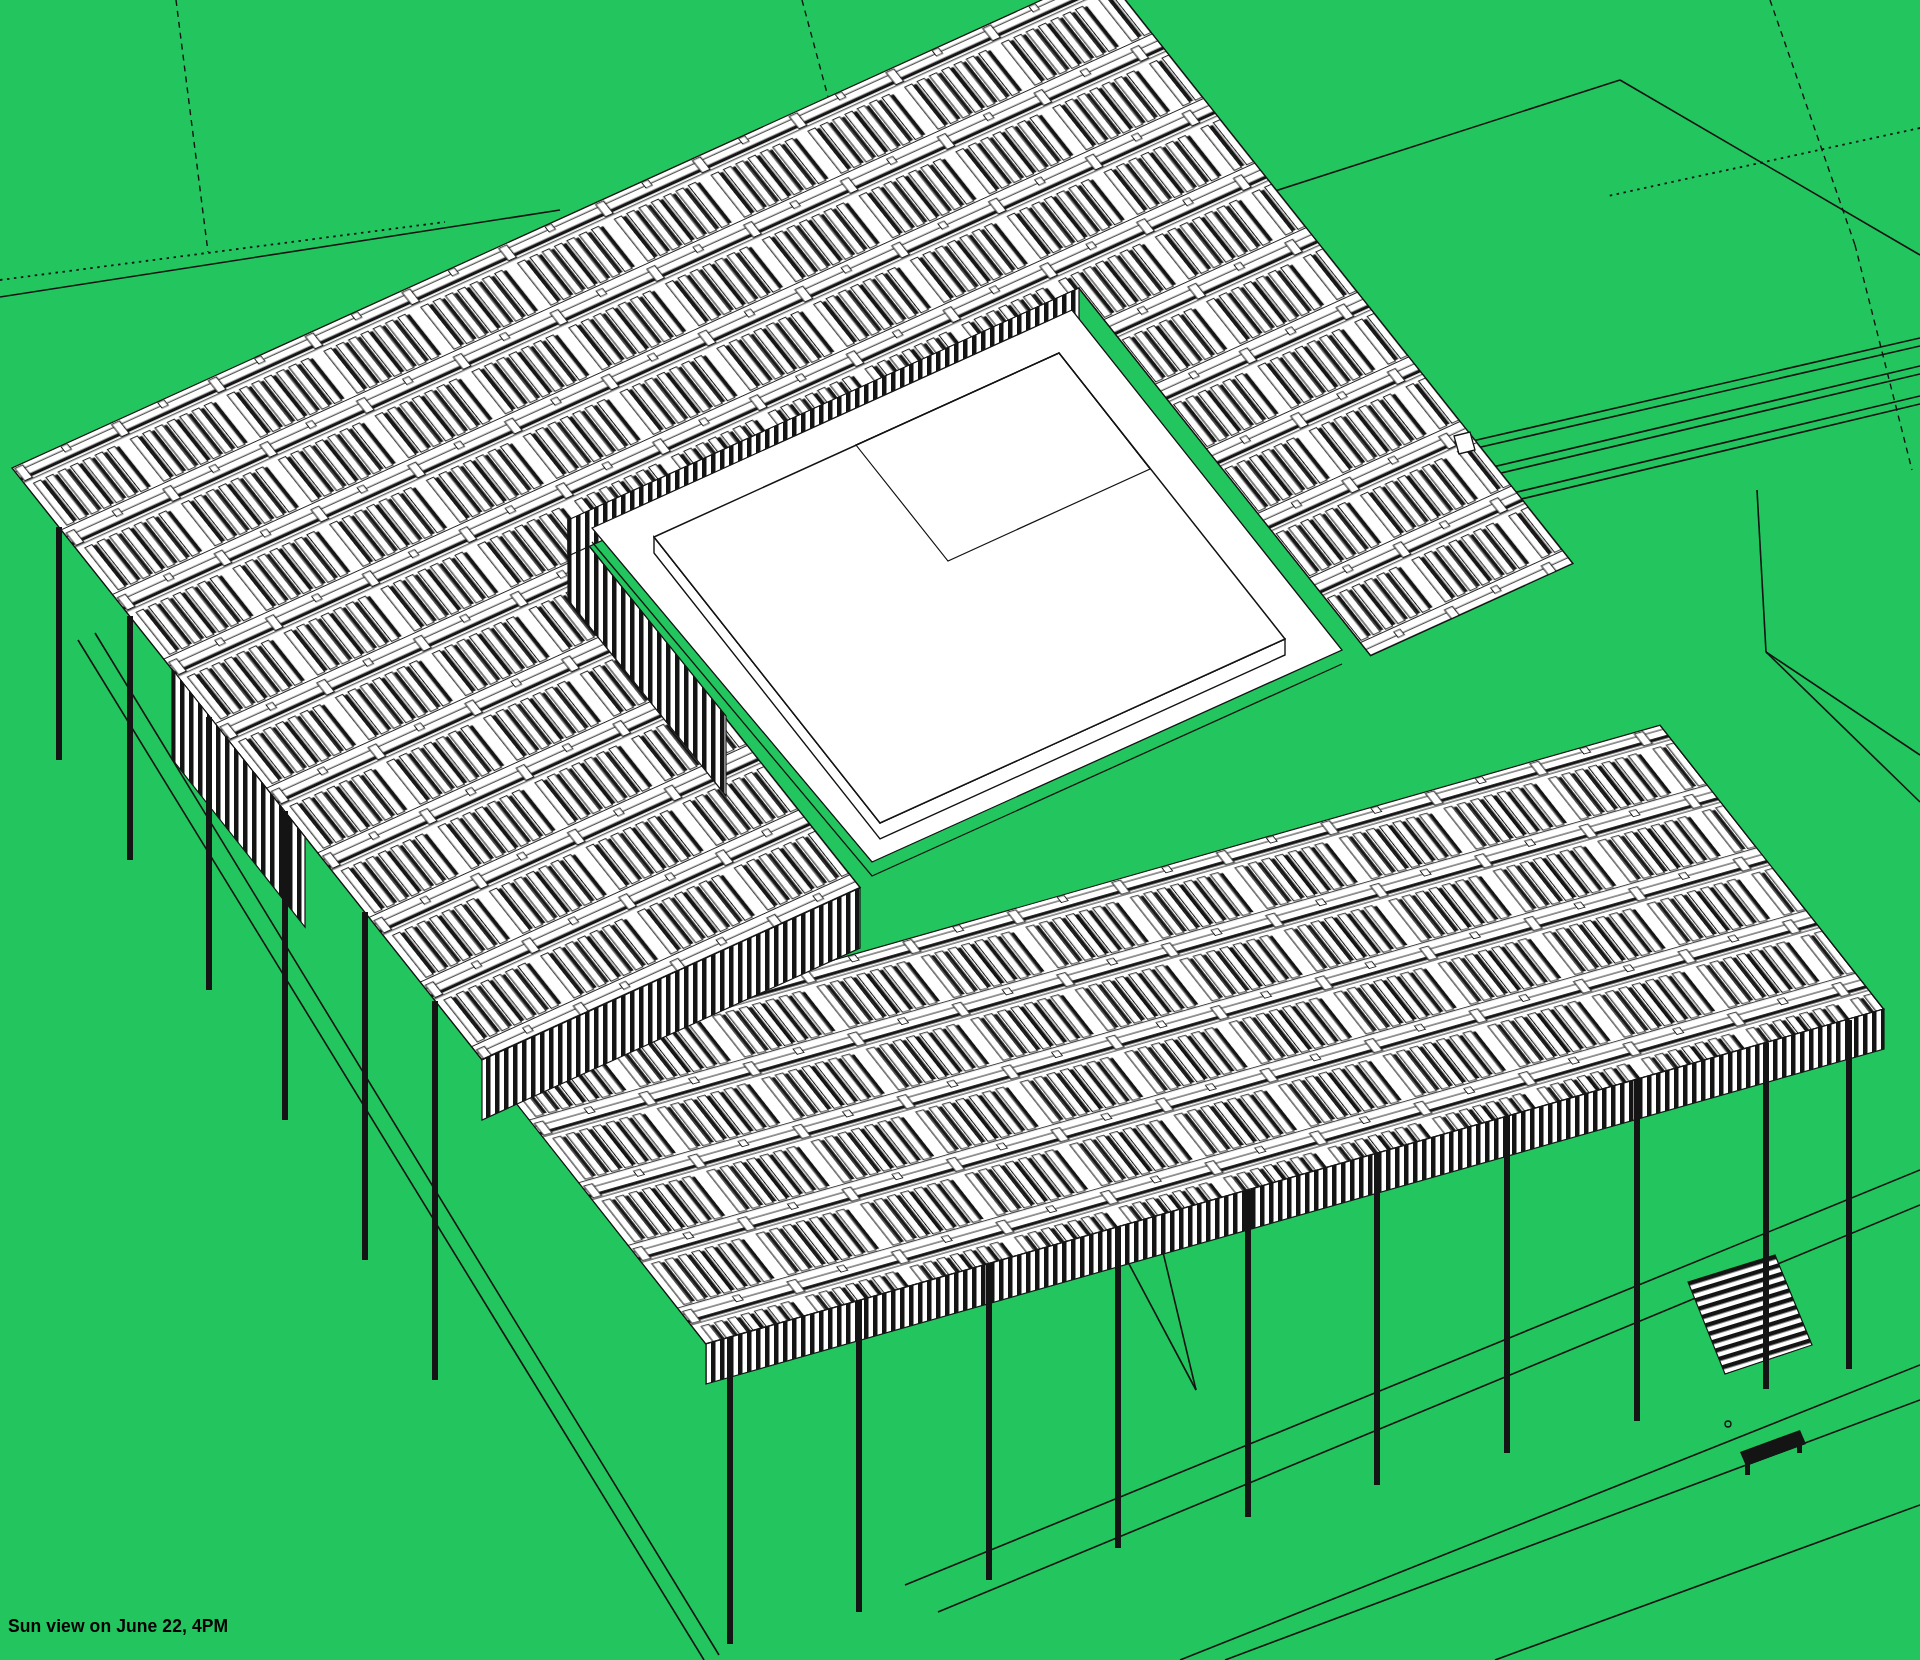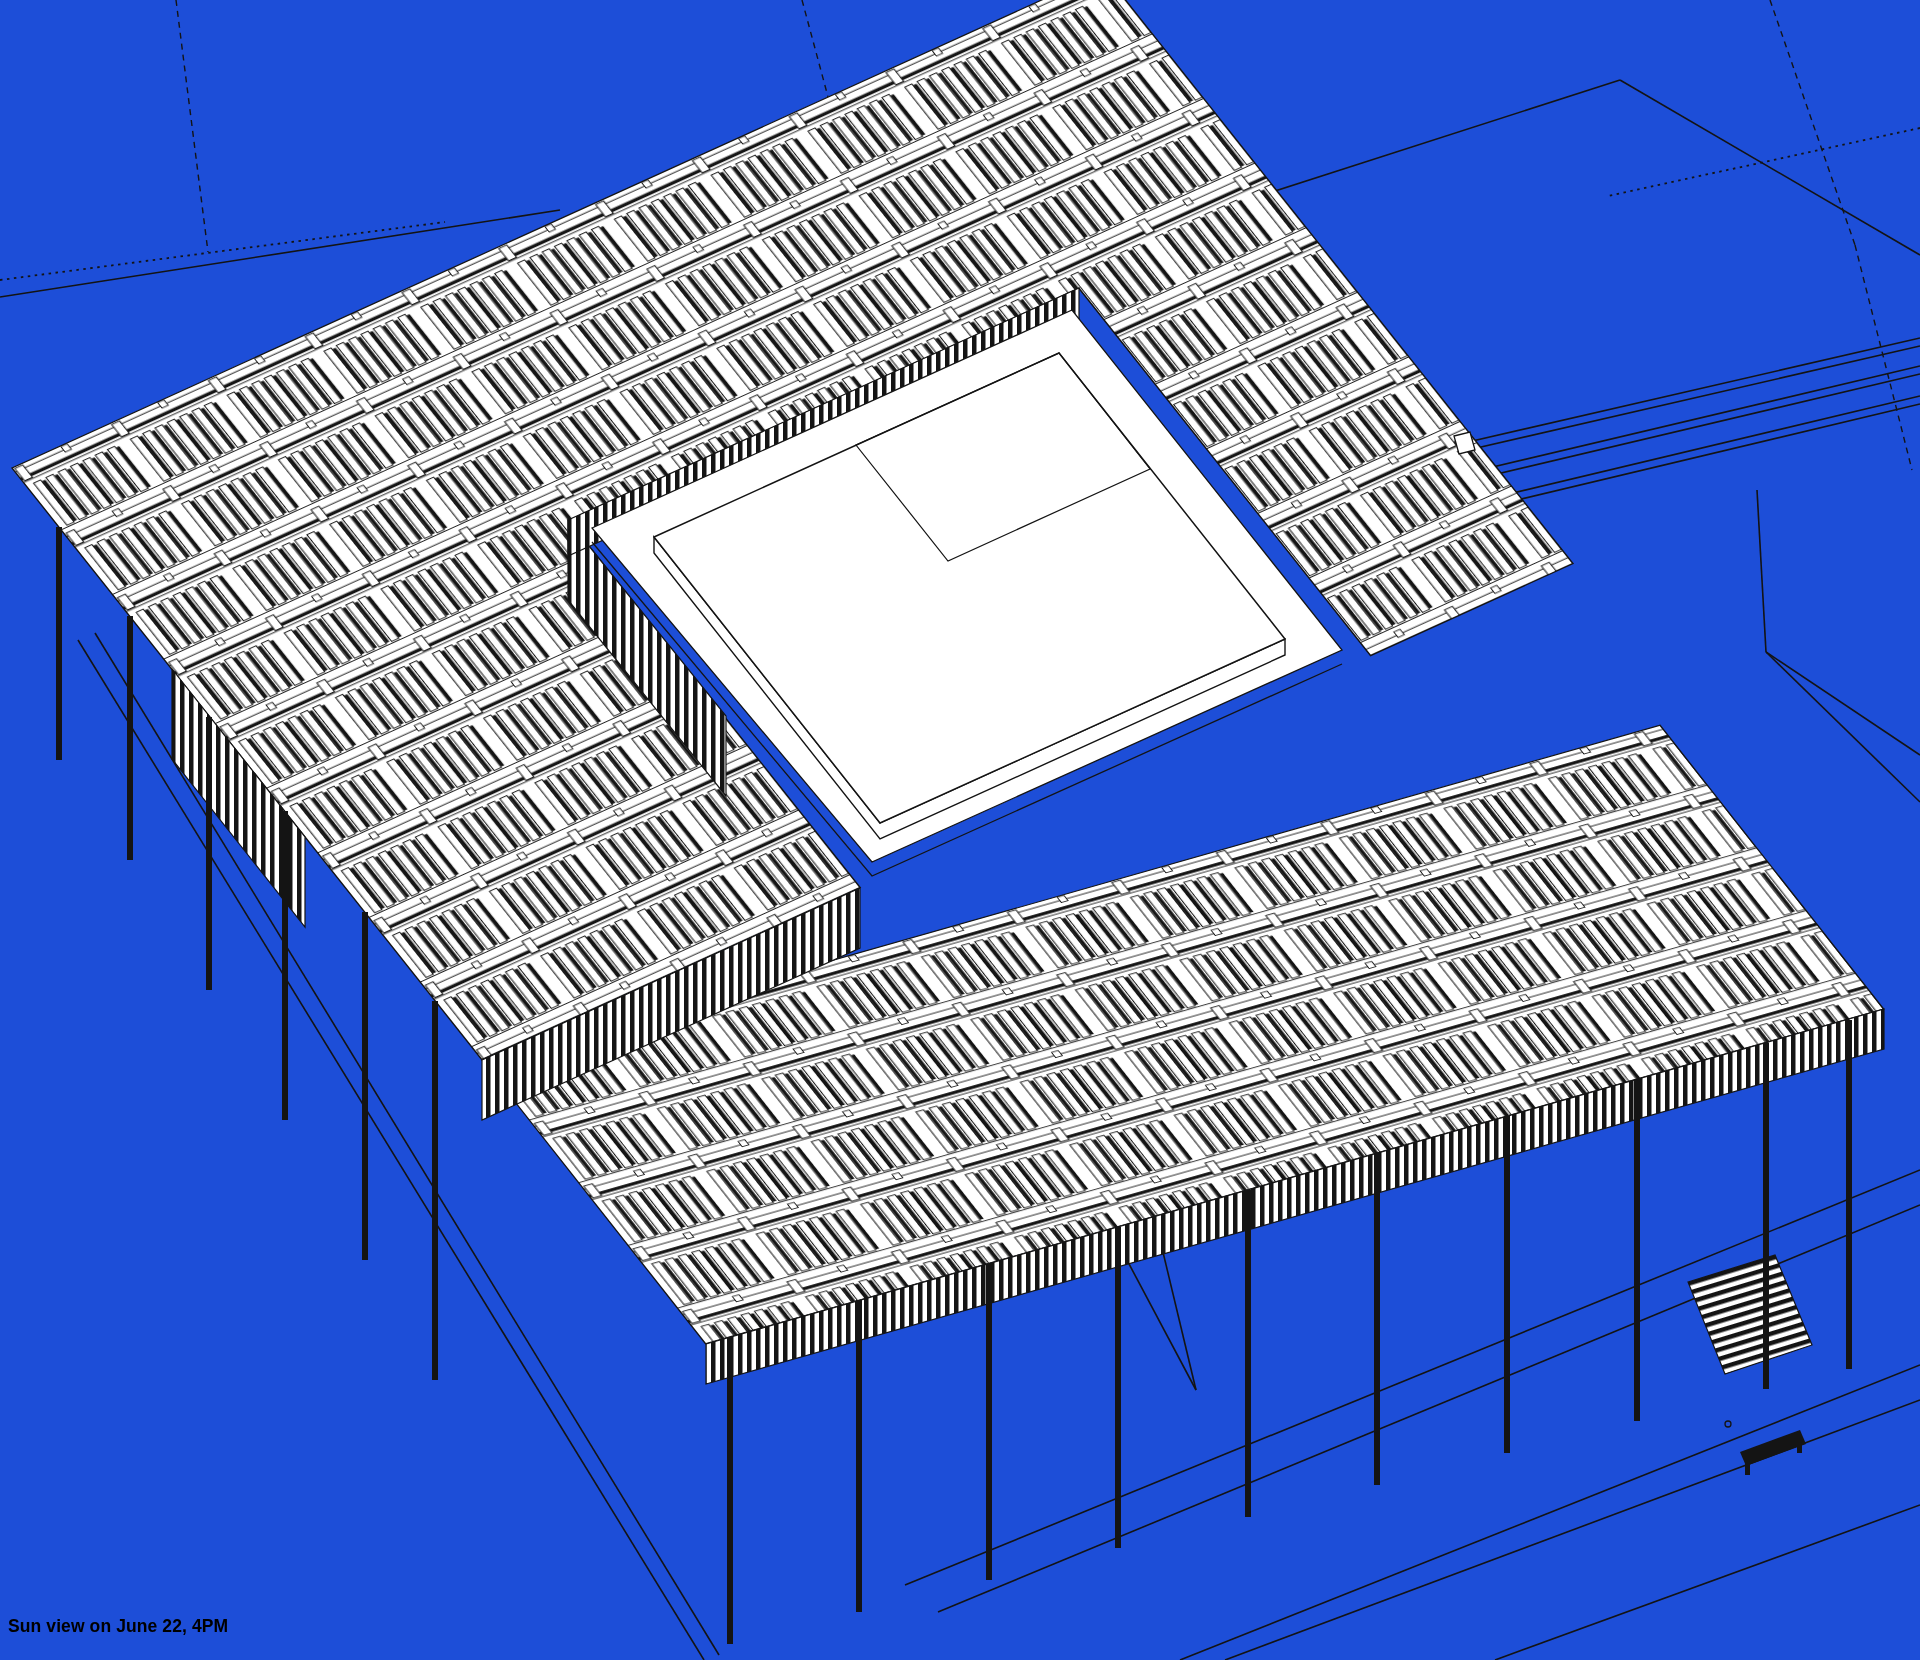--- a/index.html
+++ b/index.html
@@ -1,17 +1,17 @@
 <!DOCTYPE html>
 <html><head>
 <meta charset="utf-8">
 <style>
   html,body{margin:0;padding:0;background:#ffffff;}
   body{width:1920px;height:1660px;overflow:hidden;font-family:"Liberation Sans",sans-serif;}
-  .stage{position:relative;width:1920px;height:1660px;background:#1d4ed8;}
+  .stage{position:relative;width:1920px;height:1660px;background:#22c55e;}
   svg{position:absolute;left:0;top:0;}
   .ln{stroke:#141414;fill:none;}
   .w16{stroke-width:1.6;}
   .w13{stroke-width:1.3;}
   .dash{stroke-dasharray:6 5;stroke-width:1.4;}
   .dot{stroke-dasharray:2.5 4.5;stroke-width:1.8;}
   .caption{
     position:absolute;left:8px;top:1616px;
     font-size:17.5px;font-weight:700;color:#000;
     letter-spacing:0.1px;white-space:nowrap;

